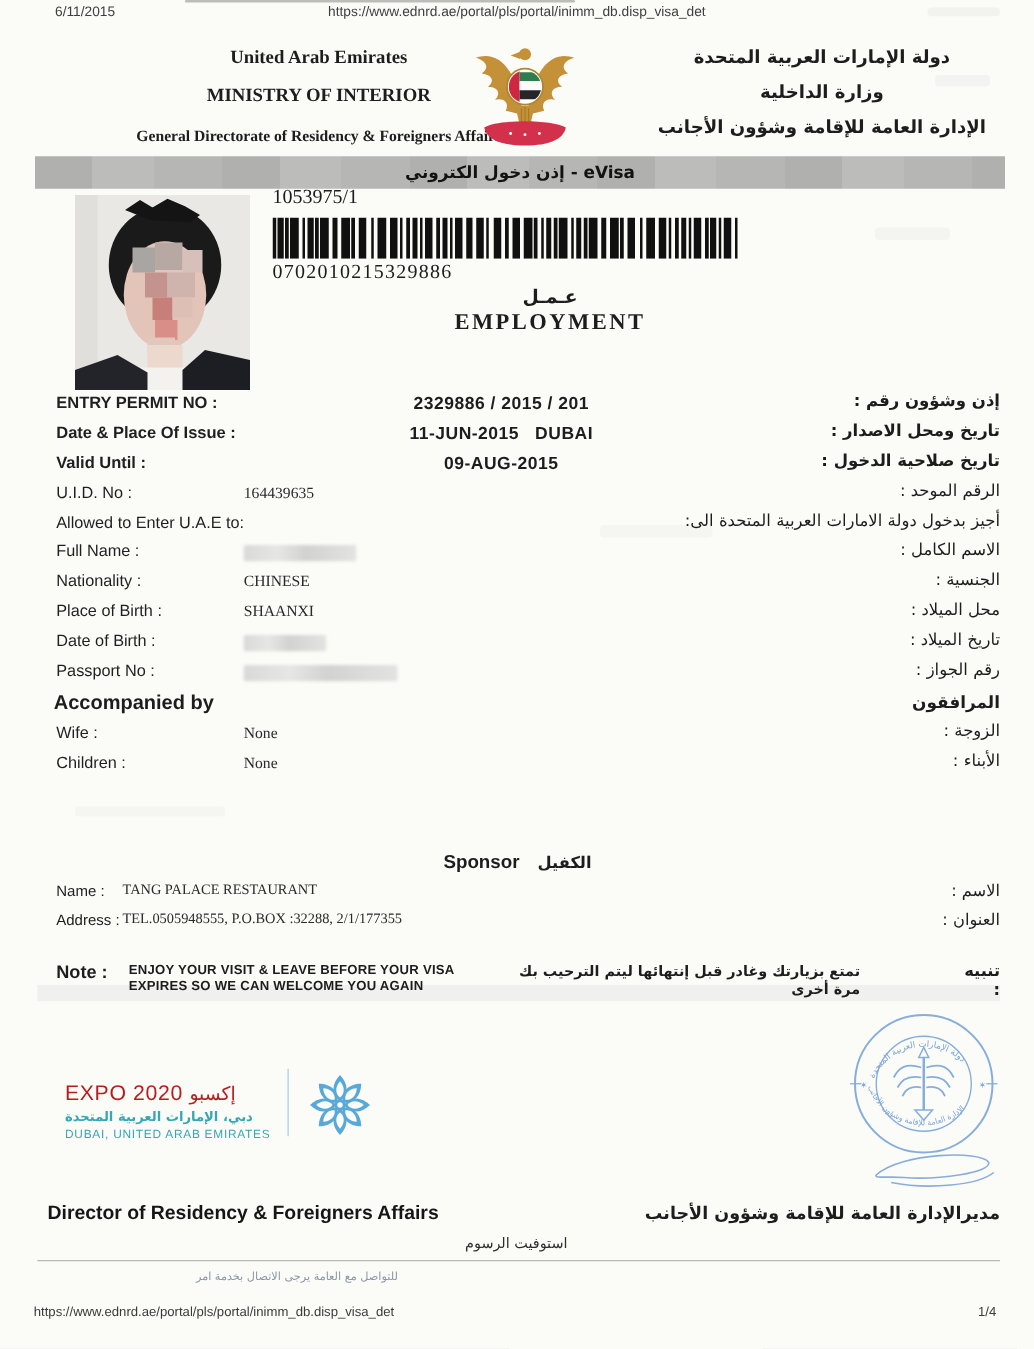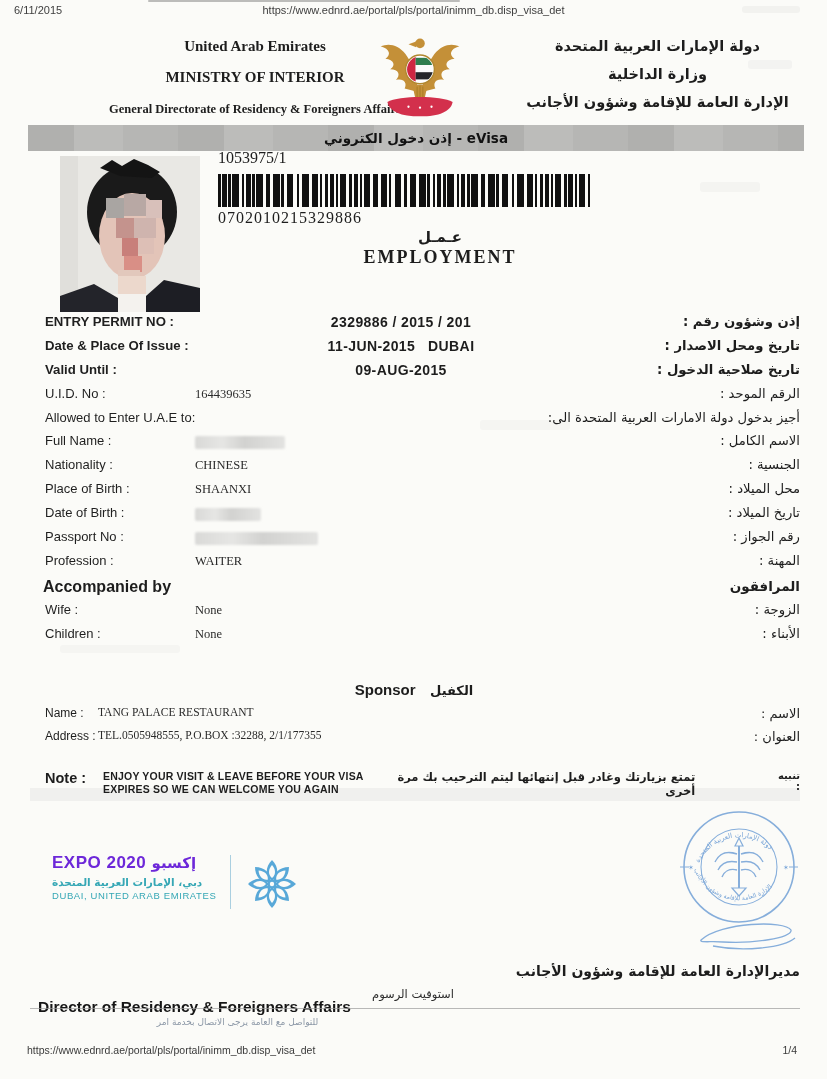--- a/index.html
+++ b/index.html
@@ -8,21 +8,21 @@
     position:relative; width:827px; height:1079px; margin:0 auto;
     background:#fbfbf8; overflow:hidden;
     font-family:"Liberation Sans", sans-serif; color:#1d1d1d;
   }
   .abs { position:absolute; }
   .ar { font-family:"DejaVu Sans", sans-serif; direction:rtl; unicode-bidi:plaintext; }
   .serif { font-family:"Liberation Serif", serif; }
   .b { font-weight:bold; }
 
   
-  .print-date { left:14px; top:4px; font-size:11px; color:#3e3e3e; }
+  .print-date { left:44px; top:4px; font-size:11px; color:#3e3e3e; }
   .print-url  { left:0; right:0; top:4px; text-align:center; font-size:11px; color:#3e3e3e; }
   .foot-url { left:27px; top:1044px; font-size:10.5px; color:#3a3a3a; }
   .foot-page { right:30px; top:1044px; font-size:10.5px; color:#3a3a3a; }
 
   
   .hdr-en { left:55px; top:38px; width:400px; text-align:center; font-family:"Liberation Serif", serif; }
   .hdr-en .l1 { font-size:15px; font-weight:bold; }
   .hdr-en .l2 { font-size:15px; font-weight:bold; margin-top:14px; }
   .hdr-en .l3 { font-size:12.5px; font-weight:bold; margin-top:16px; }
   .hdr-ar { right:27px; top:38px; width:285px; text-align:center; }
@@ -75,36 +75,36 @@
   .spval { font-family:"Liberation Serif", serif; font-size:11.5px; color:#2a2a2a; width:420px; flex:none; }
   .spar { margin-left:auto; font-size:13px; }
 
   
   .note-band { left:30px; top:788px; width:770px; height:13px; background:#e7e7e5; opacity:.55; }
   .note { left:28px; top:770px; width:772px; display:flex; align-items:flex-start; }
   .note-label { padding-left:17px; width:75px; font-size:14.5px; font-weight:bold; flex:none; }
   .note-en { width:292px; font-size:10.5px; font-weight:bold; line-height:12.5px; letter-spacing:.2px; flex:none; }
   .note-ar { margin-left:auto; display:flex; align-items:flex-start; }
   .note-ar .txt { font-size:11.5px; font-weight:bold; }
-  .note-ar .lbl { font-size:10px; font-weight:bold; margin-left:78px; }
+  .note-ar .lbl { font-size:13px; font-weight:bold; margin-left:78px; }
 
   
   .expo { left:52px; top:853px; display:flex; align-items:flex-start; }
-  .expo-text .l1 { font-size:17px; font-weight:bold; color:#6d28d9; letter-spacing:.5px; }
+  .expo-text .l1 { font-size:17px; font-weight:normal; color:#b91c1c; letter-spacing:.5px;margin-top:12px; }
   .expo-text .l1 .ar { font-size:15px; }
   .expo-text .l2 { font-size:10.5px; font-weight:bold; color:#35a7b5; margin-top:3px; direction:rtl; text-align:left; }
   .expo-text .l3 { font-size:9.5px; font-weight:normal; color:#35a7b5; letter-spacing:.6px; margin-top:2px; }
   .expo-div { width:1px; height:54px; background:#aacfe0; margin:2px 14px 0 14px; }
 
   
   .stamp { left:678px; top:806px; }
   .signature { left:693px; top:916px; }
 
   
-  .dir-en { left:38px; top:962px; font-size:15.5px; font-weight:bold; color:#161616;margin-top:36px; }
+  .dir-en { left:38px; top:962px; font-size:15.5px; font-weight:bold; color:#161616; }
   .dir-ar { right:27px; top:949px; font-size:14px; font-weight:bold;margin-top:14px; }
   .fees { left:313px; top:987px; width:200px; text-align:center; font-size:11.5px; color:#2c2c2c; }
   .rule { left:30px; top:1008px; width:770px; height:1px; background:#9b9b9b; opacity:.7; }
   .contact { left:150px; top:1017px; width:175px; text-align:center; font-size:9px; color:#8b97a6; }
 
   
   .art { position:absolute; border-radius:3px; opacity:.6; }
 </style>
 </head>
 <body>
@@ -242,25 +242,20 @@
     <div class="frow">
       <span class="flabel">Date of Birth :</span>
       <span class="fval"><span class="redact w66"></span></span>
       <span class="far ar">تاريخ الميلاد :</span>
     </div>
     <div class="frow">
       <span class="flabel">Passport No :</span>
       <span class="fval"><span class="redact w123"></span></span>
       <span class="far ar">رقم الجواز :</span>
     </div>
-    <div class="frow">
-      <span class="flabel">Profession :</span>
-      <span class="fval">WAITER</span>
-      <span class="far ar">المهنة :</span>
-    </div>
 
     <div class="acc-head">
       <span class="en">Accompanied by</span>
       <span class="arh ar">المرافقون</span>
     </div>
     <div class="frow">
       <span class="flabel">Wife :</span>
       <span class="fval">None</span>
       <span class="far ar">الزوجة :</span>
     </div>

